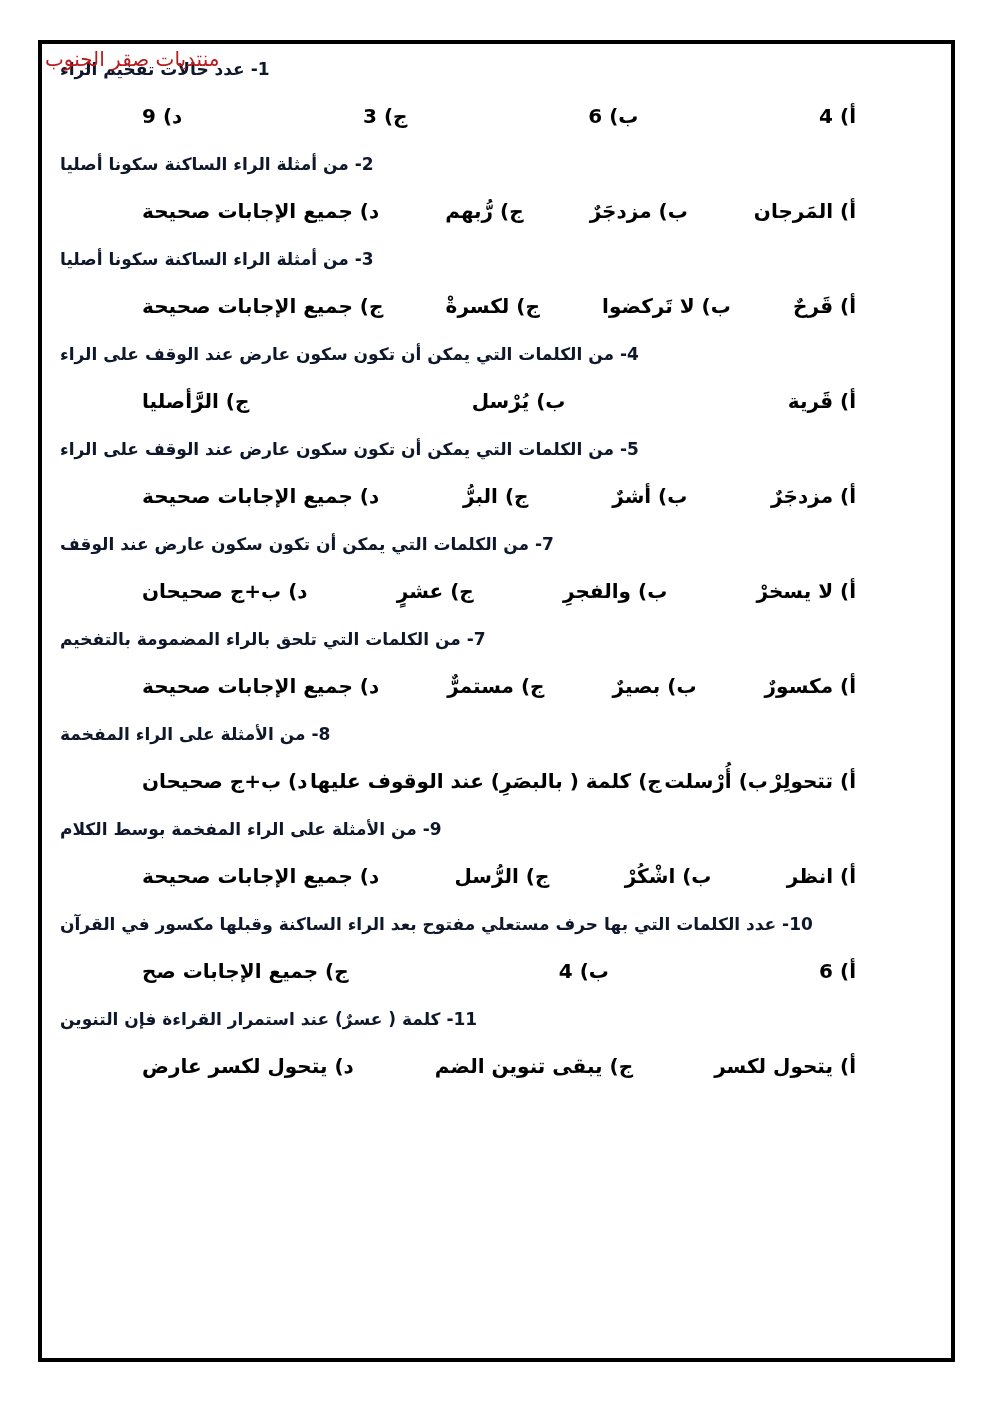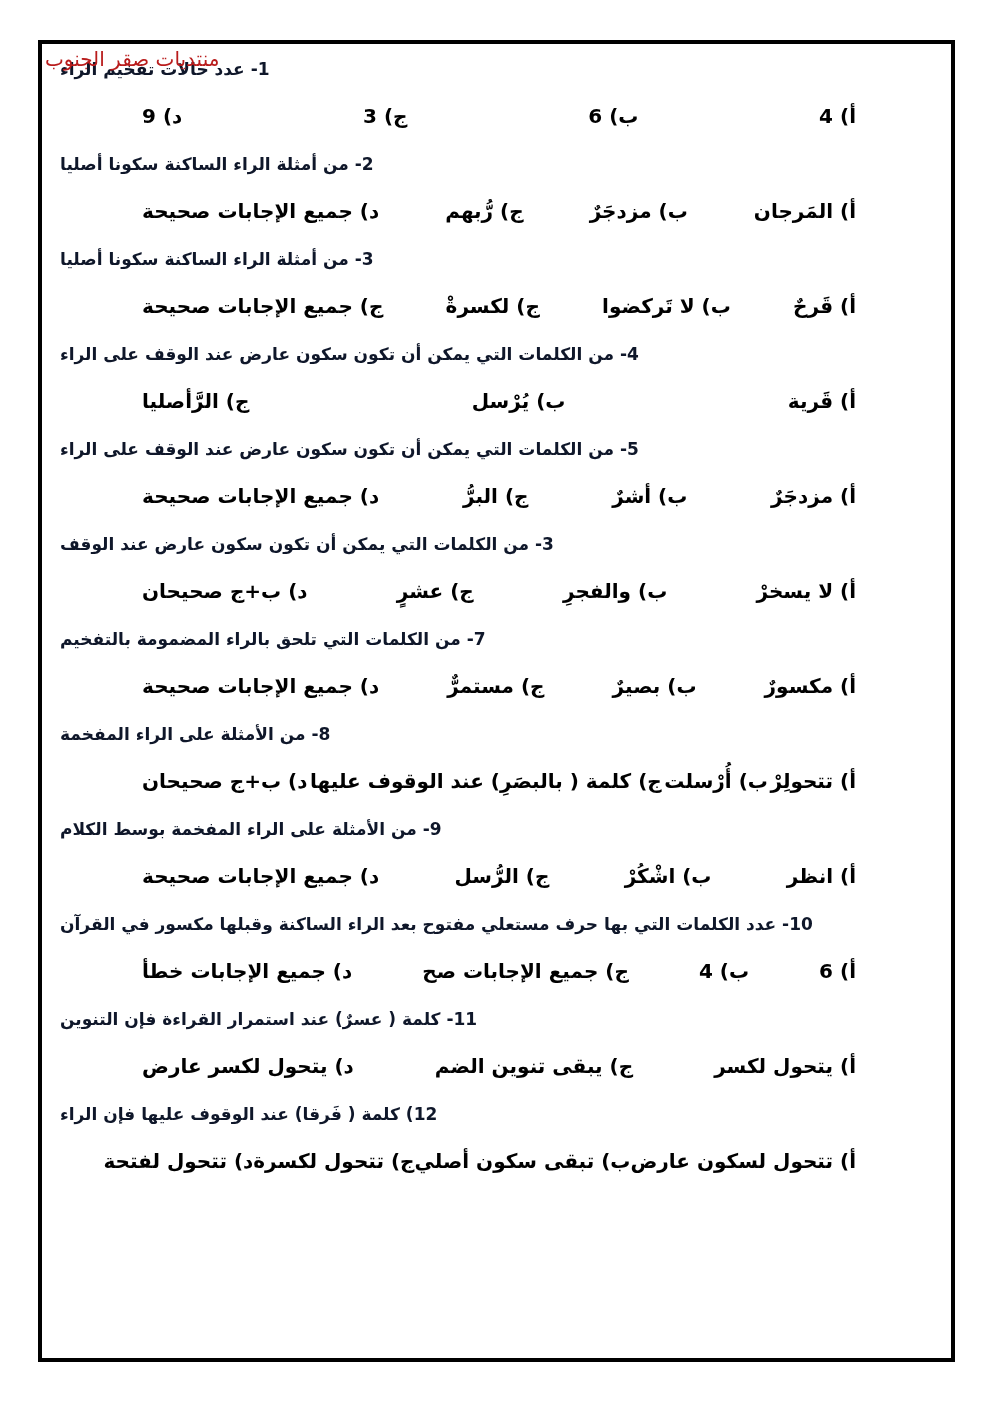--- a/index.html
+++ b/index.html
@@ -87,21 +87,21 @@
     <div class="q">5- من الكلمات التي يمكن أن تكون سكون عارض عند الوقف على الراء</div>
     <div class="opts">
             <span class="opt">أ) مزدجَرٌ</span>
             <span class="opt">ب) أشرٌ</span>
             <span class="opt">ج) البرُّ</span>
             <span class="opt">د) جميع الإجابات صحيحة</span>
           </div>
   </section>
 
   <section class="qa">
-    <div class="q">3- من الكلمات التي يمكن أن تكون سكون عارض عند الوقف</div>
+    <div class="q">7- من الكلمات التي يمكن أن تكون سكون عارض عند الوقف</div>
     <div class="opts">
             <span class="opt">أ) لا يسخرْ</span>
             <span class="opt">ب) والفجرِ</span>
             <span class="opt">ج)  عشرٍ</span>
             <span class="opt">د) ب+ج صحيحان</span>
           </div>
   </section>
 
   <section class="qa">
     <div class="q">7- من الكلمات  التي تلحق بالراء المضمومة بالتفخيم</div>
@@ -132,37 +132,27 @@
             <span class="opt">د) جميع الإجابات صحيحة</span>
           </div>
   </section>
 
   <section class="qa">
     <div class="q">10-  عدد الكلمات التي بها حرف مستعلي مفتوح بعد الراء الساكنة وقبلها مكسور في القرآن</div>
     <div class="opts">
             <span class="opt">أ) 6</span>
             <span class="opt">ب) 4</span>
             <span class="opt">ج) جميع الإجابات صح</span>
-            <span class="opt">د) جميع الإجابات خطأ</span>
           </div>
   </section>
 
   <section class="qa">
     <div class="q">11- كلمة ( عسرٌ) عند استمرار القراءة فإن التنوين</div>
     <div class="opts">
             <span class="opt">أ) يتحول لكسر</span>
             <span class="opt">ج) يبقى تنوين الضم</span>
             <span class="opt">د) يتحول لكسر عارض</span>
           </div>
   </section>
 
-  <section class="qa">
-    <div class="q">12) كلمة ( فَرقا)  عند الوقوف عليها فإن الراء</div>
-    <div class="opts">
-            <span class="opt">أ) تتحول لسكون عارض</span>
-            <span class="opt">ب) تبقى سكون أصلي</span>
-            <span class="opt">ج) تتحول لكسرة</span>
-            <span class="opt">د) تتحول لفتحة</span>
-          </div>
-  </section>
 </div>
   </div>
 </div>
 
 </body></html>

